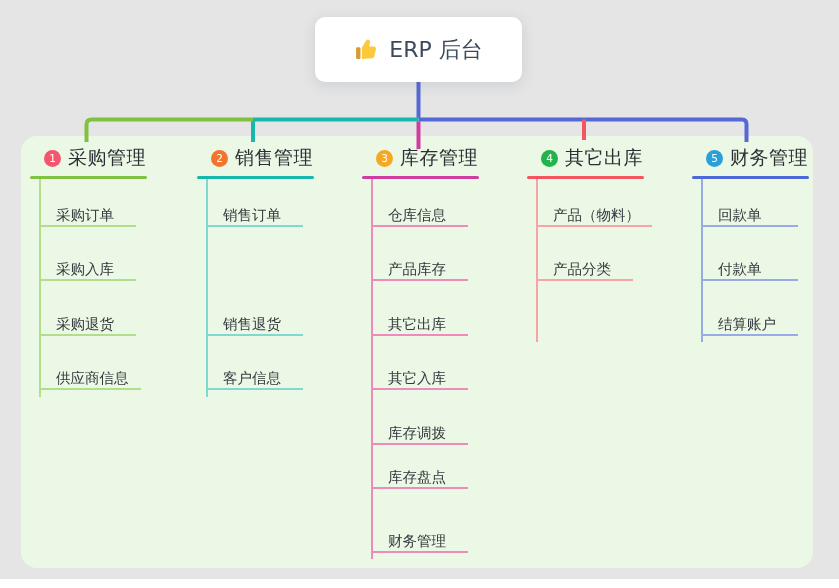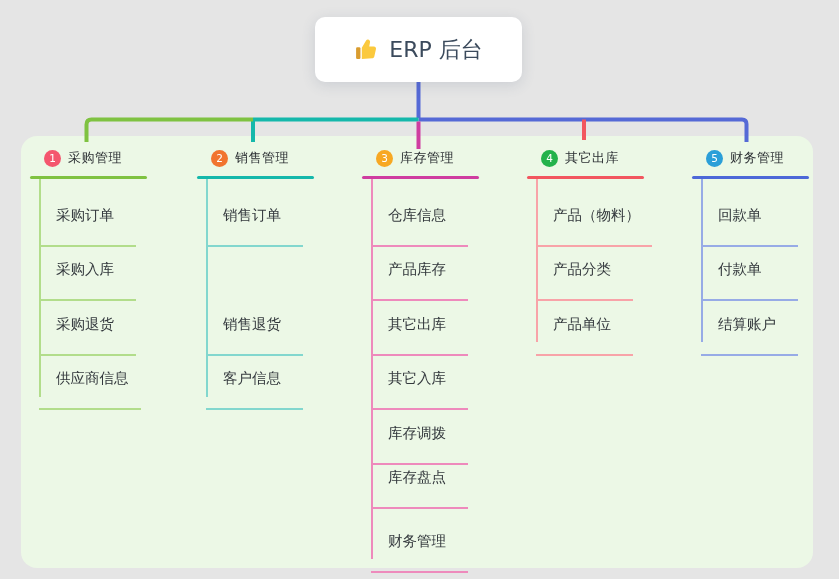--- a/index.html
+++ b/index.html
@@ -17,27 +17,27 @@
     border-radius:10px;box-shadow:0 3px 14px rgba(70,90,120,.16);
     display:flex;align-items:center;justify-content:center;gap:10px;cursor:pointer;
   }
   .root-title{font-size:22px;color:#3b4a5c;}
   .col{position:absolute;top:145px;width:170px;}
   .hdr{display:flex;align-items:center;gap:7px;height:26px;padding-left:14px;cursor:pointer;}
   .badge{
     flex:0 0 auto;width:17px;height:17px;border-radius:50%;background:var(--badge,#999);
     color:#fff;font-size:10.5px;line-height:1;display:flex;align-items:center;justify-content:center;
   }
-  .hlabel{font-size:13px;color:#2b2f33;letter-spacing:.5px;}
+  .hlabel{font-size:19px;color:#2b2f33;letter-spacing:.5px;}
   .hline{position:absolute;left:0;top:31px;width:117px;height:3px;background:var(--line,#999);border-radius:2px;}
   .vline{position:absolute;left:9px;top:34px;width:2px;background:var(--light,#ccc);}
   .v3{height:163px;} .v4{height:218px;} .v7{height:380px;}
   .item{
     position:absolute;left:9px;white-space:nowrap;min-width:97px;box-sizing:border-box;
-    padding:0 12px 20px 17px;border-bottom:2px solid var(--light,#ccc);
+    padding:0 12px 0 17px;border-bottom:2px solid var(--light,#ccc);
     font-size:14.5px;color:#33383d;cursor:pointer;
   }
   .i0{top:61px}.i1{top:115px}.i2{top:170px}.i3{top:224px}.i4{top:279px}.i5{top:323px}.i6{top:387px}
 </style>
 </head>
 <body>
 
 <div class="stage">
 
   <div class="panel"></div>
@@ -105,21 +105,20 @@
 
   <div class="col" style="left: 527px; --badge: #23b24b; --line: #f2565f; --light: #f8a3a8;">
     <div class="hdr">
       <span class="badge">4</span>
       <span class="hlabel">其它出库</span>
     </div>
     <div class="hline"></div>
     <div class="vline v3"></div>
     <div class="item i0">产品（物料）</div>
     <div class="item i1">产品分类</div>
-    <div class="item i2">产品单位</div>
   </div>
 
   <div class="col" style="left: 692px; --badge: #2b9fd8; --line: #4d68d8; --light: #97abe6;">
     <div class="hdr">
       <span class="badge">5</span>
       <span class="hlabel">财务管理</span>
     </div>
     <div class="hline"></div>
     <div class="vline v3"></div>
     <div class="item i0">回款单</div>

